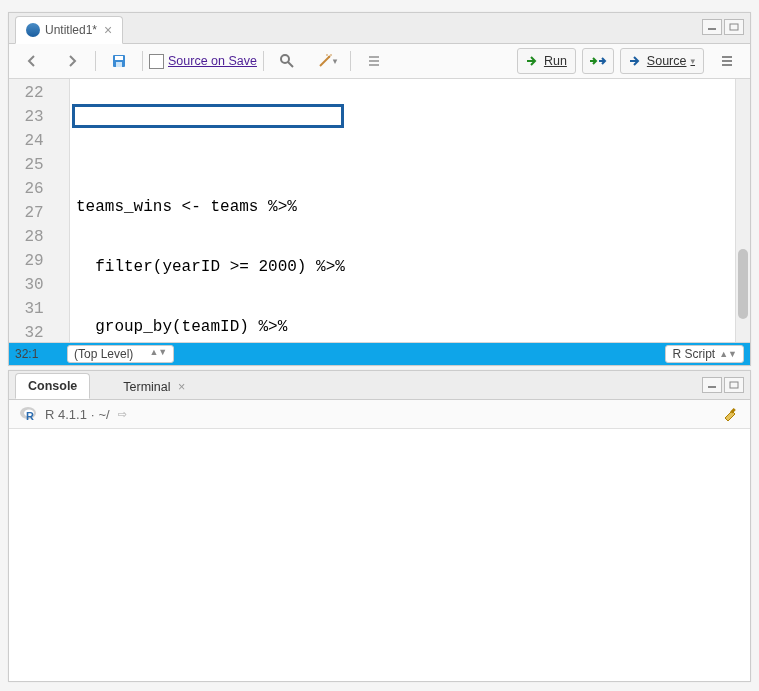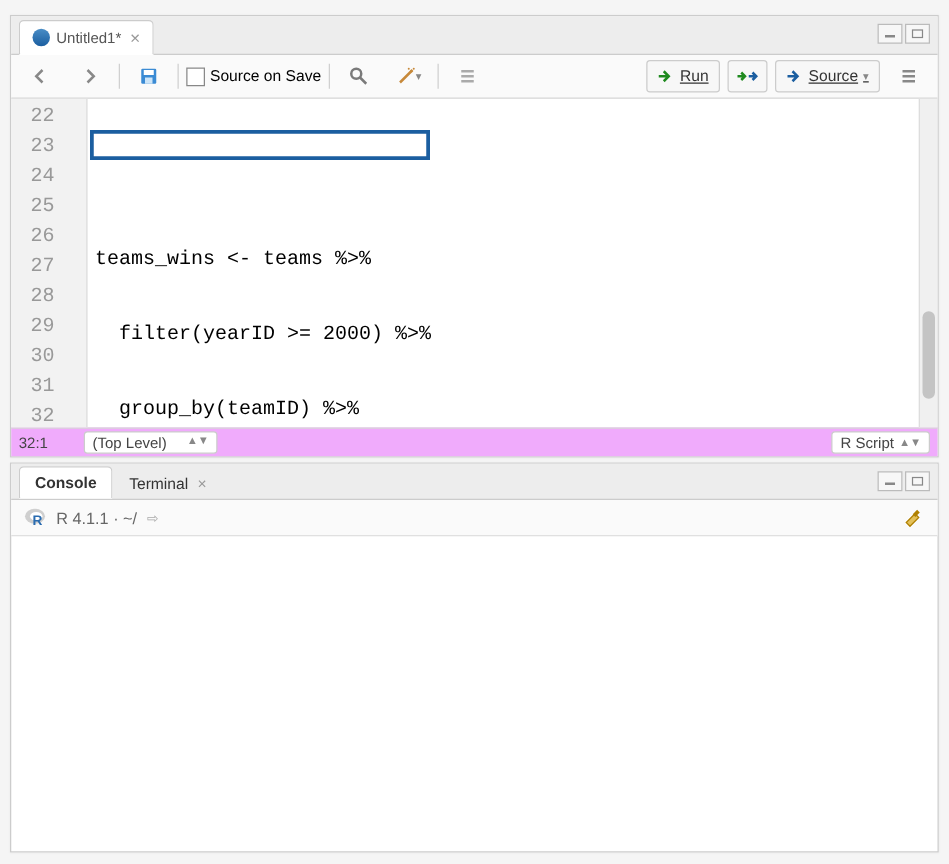--- a/index.html
+++ b/index.html
@@ -94,21 +94,21 @@
   }
   .sep {
     width: 1px;
     height: 20px;
     background: #d0d0d0;
   }
   .checkbox {
     width: 13px; height: 13px; border: 1px solid #888;
     display: inline-block; margin-right: 4px; background: #fff;
   }
-  .src-label { font-size: 12.5px; color: #000000; }
+  .src-label { font-size: 12.5px; color: #4c1d95; text-decoration: underline; }
   .right-tools {
     margin-left: auto;
     display: flex;
     align-items: center;
     gap: 6px;
   }
   .run-btn, .src-btn {
     display: flex;
     align-items: center;
     gap: 4px;
@@ -176,21 +176,21 @@
     position: absolute;
     top: 220px;
     left: 2px;
     width: 10px;
     height: 42px;
     background: #c4c4c4;
     border-radius: 5px;
   }
   .statusbar {
     height: 22px;
-    background: #f0abfc;
+    background: #0ea5e9;
     border-top: 1px solid #d6d6d6;
     display: flex;
     align-items: center;
     font-size: 12px;
     color: #444;
     padding: 0 6px;
   }
   .statusbar .pos { width: 52px; }
   .statusbar .scope {
     border: 1px solid #ccc;
@@ -215,20 +215,21 @@
 
   
   .ctabbar {
     height: 28px;
     background: #ededed;
     border-bottom: 1px solid #ccc;
     display: flex;
     align-items: flex-end;
     padding-left: 6px;
     position: relative;
+    gap: 20px;
   }
   .ctab {
     padding: 5px 12px;
     font-size: 12.5px;
     color: #333;
     border: 1px solid transparent;
     border-bottom: none;
   }
   .ctab.active {
     background: #fff;

